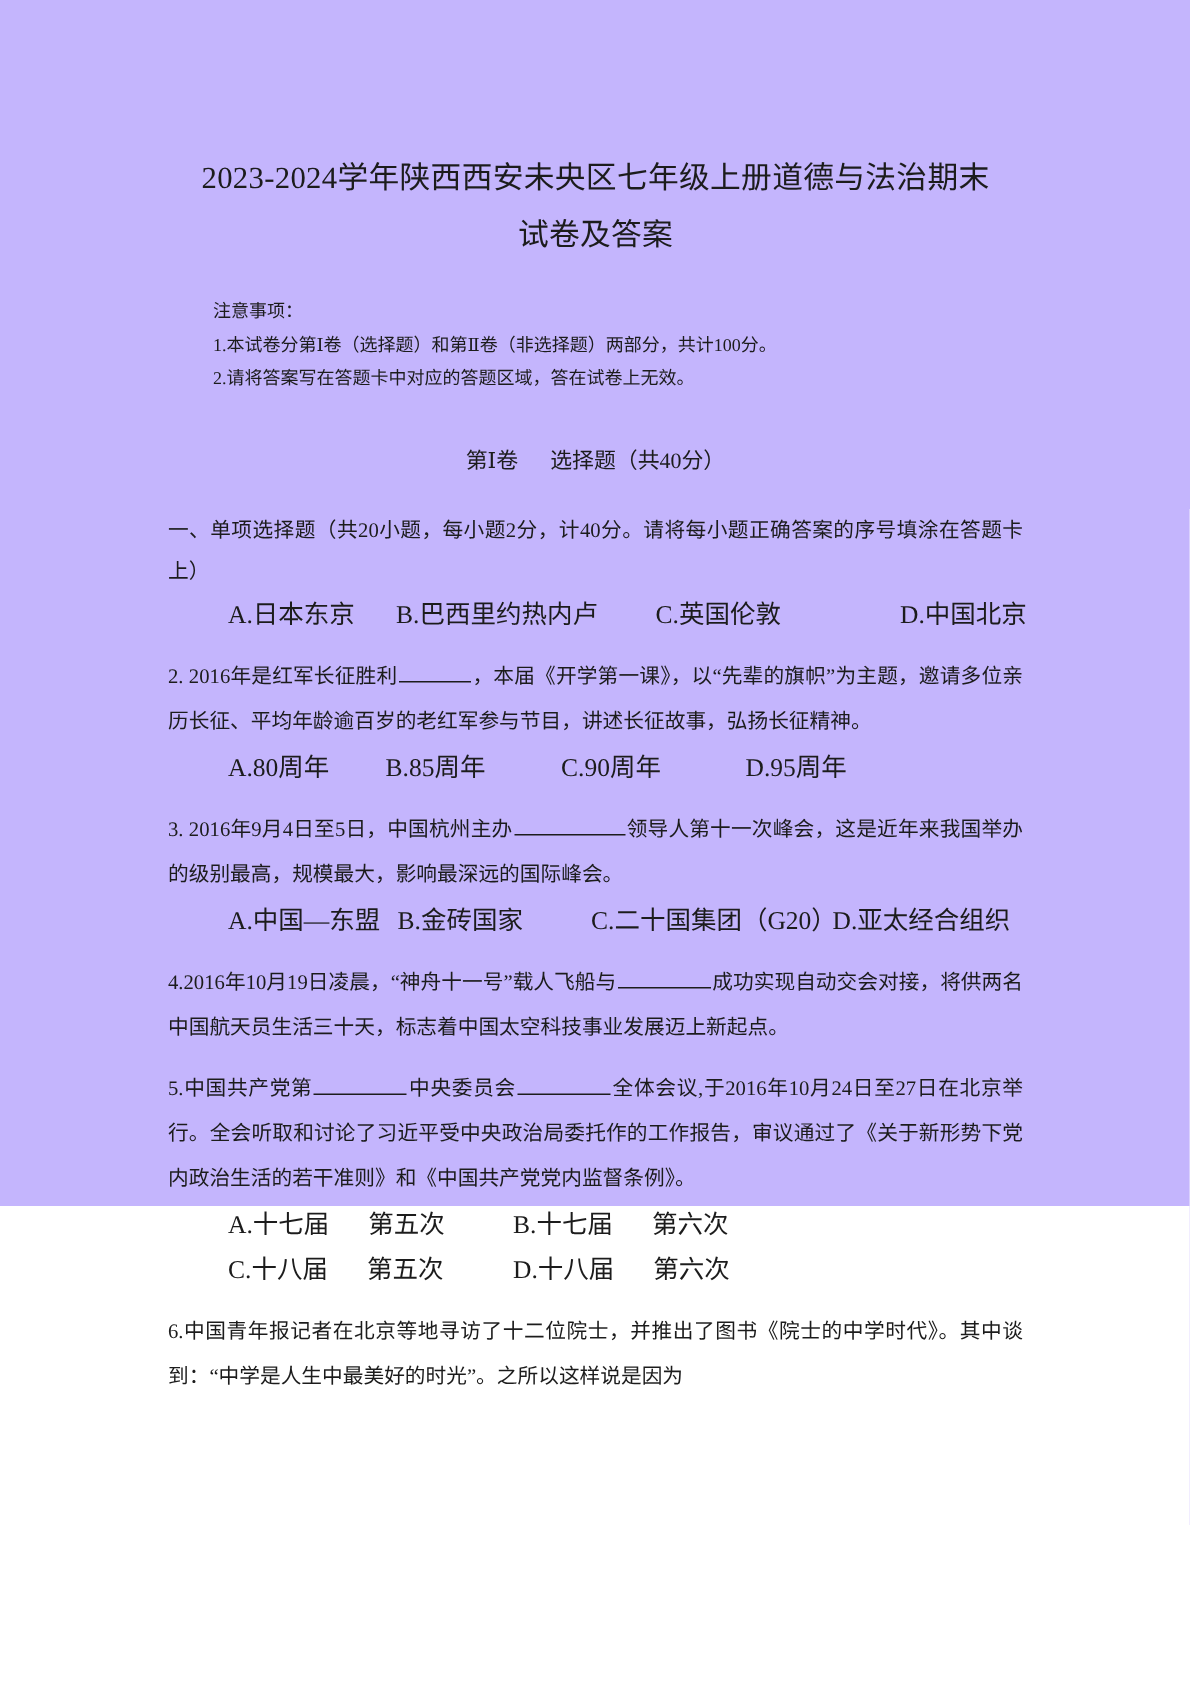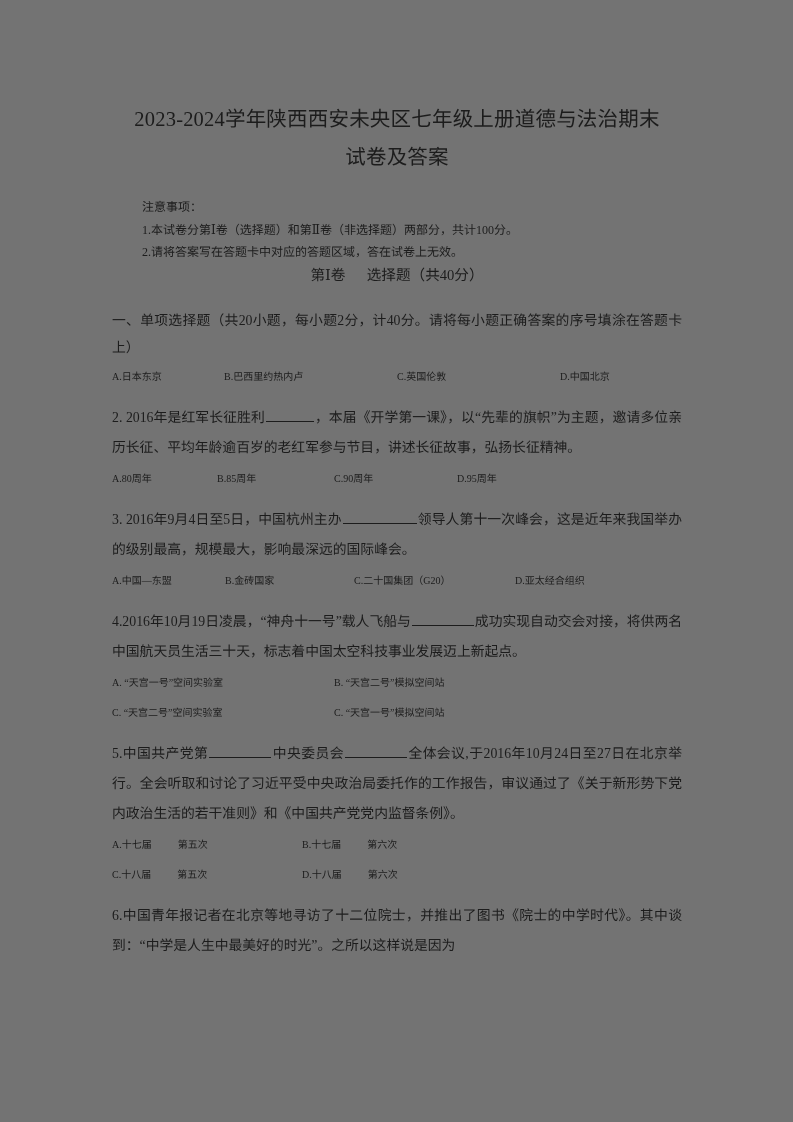--- a/index.html
+++ b/index.html
@@ -15,22 +15,22 @@
     overflow: hidden;
     font-family: "Liberation Serif", "DejaVu Serif", serif;
     color: #1c1c1c;
     -webkit-font-smoothing: antialiased;
   }
   .page {
     position: absolute;
     left: 0;
     top: 0;
     width: 793px;
-    height: 1122px;
-    background: #737373;
+    height: 804px;
+    background: #c4b5fd;
   }
   .content {
     position: absolute;
     left: 112px;
     top: 0;
     width: 570px;
   }
 
   
   .doc-title {
@@ -52,20 +52,21 @@
     padding-left: 30px;
     font-size: 12px;
     line-height: 22.5px;
   }
   .notice-line {
     white-space: nowrap;
   }
 
   
   .section-heading {
+    margin-top: 33px;
     text-align: center;
     font-size: 14.6px;
     line-height: 22px;
   }
   .section-heading .gap {
     display: inline-block;
     width: 14px;
   }
 
   
@@ -101,23 +102,24 @@
     height: 14px;
     margin: 0 1px;
   }
   .blank.w-long { width: 74px; }
   .blank.w-mid  { width: 62px; }
   .blank.w-short{ width: 48px; }
 
   
   .options {
     display: block;
-    font-size: 10px;
+    font-size: 17px;
     line-height: 30px;
     margin-top: 1px;
+    margin-left: 40px;
   }
   .opt-row {
     display: block;
     position: relative;
     height: 30px;
     white-space: nowrap;
   }
   .opt {
     position: absolute;
     top: 0;
@@ -205,30 +207,20 @@
         <span class="opt e0"><span>A.</span><span>中国—东盟</span></span>
         <span class="opt e1"><span>B.</span><span>金砖国家</span></span>
         <span class="opt e2"><span>C.</span><span>二十国集团（G20）</span></span>
         <span class="opt e3"><span>D.</span><span>亚太经合组织</span></span>
       </div>
     </div>
 
     <div class="question tight">
       <span class="stem"><span>4.2016年10月19日凌晨，“神舟十一号”载人飞船与</span><span class="blank w-mid"></span><span>成功实现自动交会对接，将供两名中国航天员生活三十天，标志着中国太空科技事业发展迈上新起点。</span></span>
     </div>
-    <div class="options">
-      <div class="opt-row">
-        <span class="opt f0"><span>A.</span> <span>“天宫一号”空间实验室</span></span>
-        <span class="opt f1"><span>B.</span> <span>“天宫二号”模拟空间站</span></span>
-      </div>
-      <div class="opt-row">
-        <span class="opt f0"><span>C.</span> <span>“天宫二号”空间实验室</span></span>
-        <span class="opt f1"><span>C.</span> <span>“天宫一号”模拟空间站</span></span>
-      </div>
-    </div>
 
     <div class="question tight">
       <span class="stem"><span>5.中国共产党第</span><span class="blank w-mid"></span><span>中央委员会</span><span class="blank w-mid"></span><span>全体会议,于2016年10月24日至27日在北京举行。全会听取和讨论了习近平受中央政治局委托作的工作报告，审议通过了《关于新形势下党内政治生活的若干准则》和《中国共产党党内监督条例》。</span></span>
     </div>
     <div class="options">
       <div class="opt-row">
         <span class="opt g0"><span>A.</span><span>十七届</span><span class="sub">第五次</span></span>
         <span class="opt g1"><span>B.</span><span>十七届</span><span class="sub">第六次</span></span>
       </div>
       <div class="opt-row">

